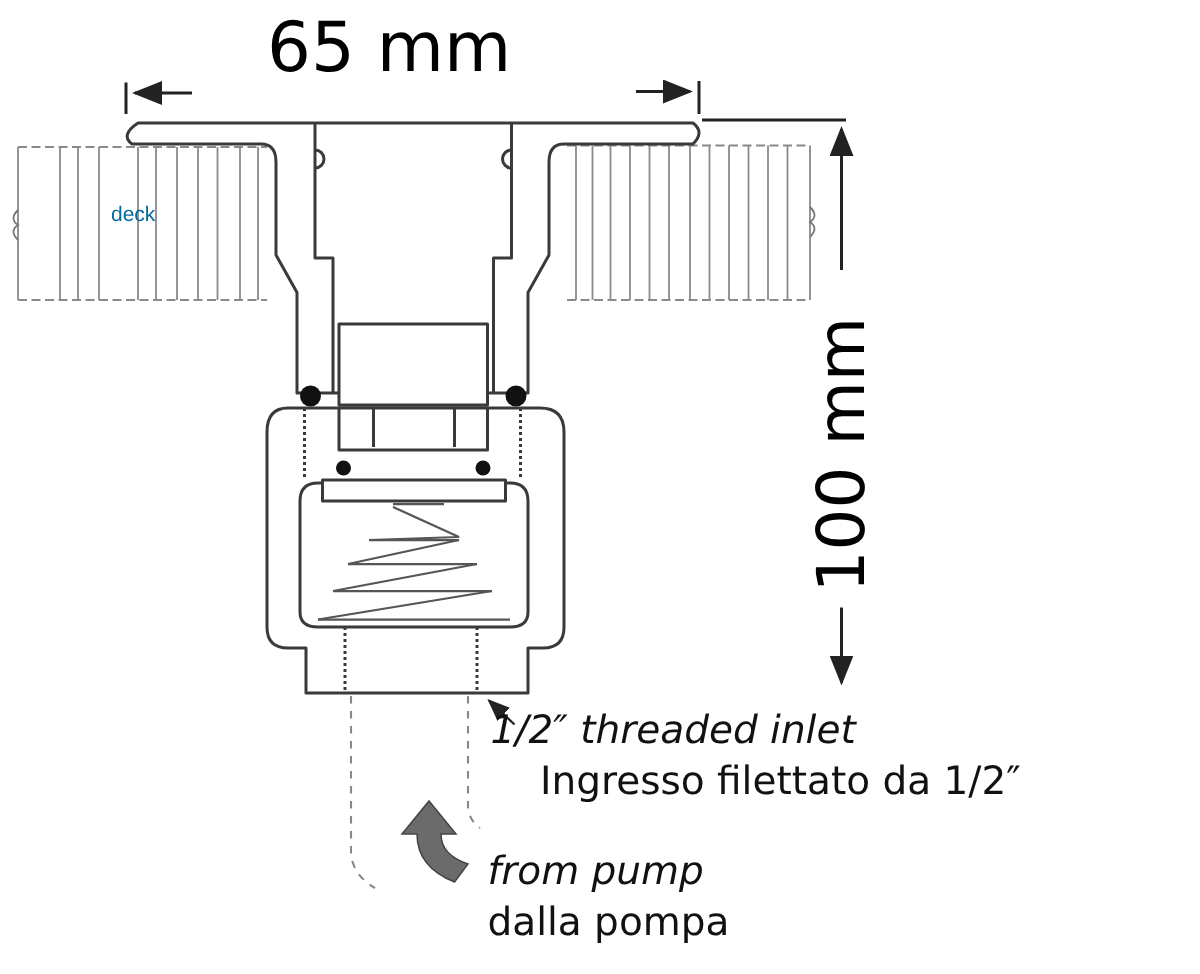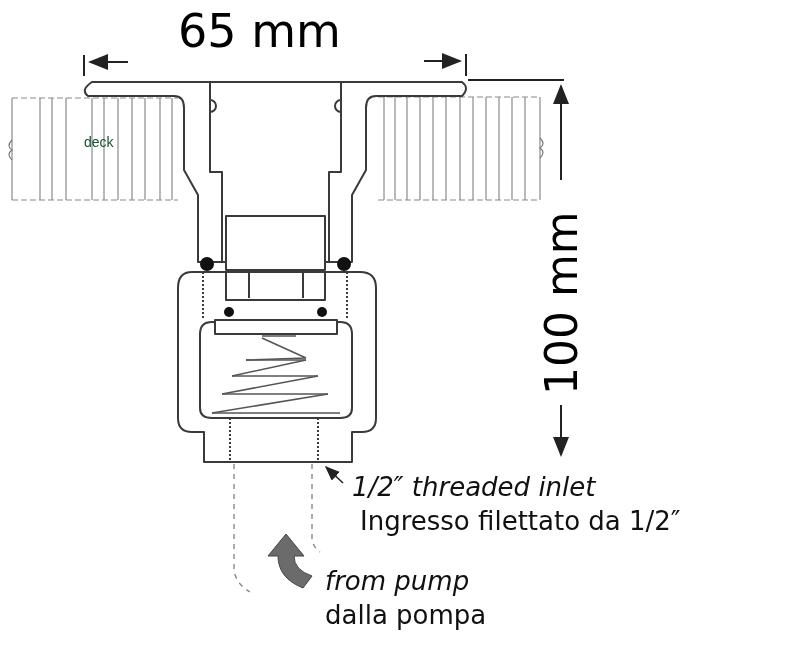--- a/index.html
+++ b/index.html
@@ -3,23 +3,23 @@
 <meta charset="utf-8">
 <style>
   html, body { margin: 0; padding: 0; background: #ffffff; }
   body { width: 800px; height: 649px; position: relative; overflow: hidden;
          font-family: "DejaVu Sans", "Liberation Sans", sans-serif; color: #111; }
   .canvas { position: absolute; left: 0; top: 0; width: 732px; height: 649px; }
   .lbl { position: absolute; white-space: nowrap; line-height: 1; }
   .dim-width { left: 178px; top: 8px; font-size: 46px; color: #000; }
   .dim-height { left: 540px; top: 395px; font-size: 44px; color: #000;
                 transform-origin: 0 0; transform: rotate(-90deg); }
-  .deck-lbl { left: 84px; top: 135px; font-size: 14px; color: #14532d;
+  .deck-lbl { left: 74px; top: 135px; font-size: 14px; color: #0369a1;
               font-family: "Liberation Sans", sans-serif; }
-  .inlet-en { left: 352px; top: 474px; font-size: 26px; font-style: italic; }
+  .inlet-en { left: 327px; top: 474px; font-size: 26px; font-style: italic; }
   .inlet-it { left: 343px; top: 508px; font-size: 26px; margin-left: 17px; }
   .pump-en { left: 325px; top: 568px; font-size: 26px; font-style: italic; }
   .pump-it { left: 325px; top: 602px; font-size: 26px; }
 </style>
 </head>
 <body>
 
 <div class="canvas">
 <svg width="800" height="649" viewBox="0 0 800 649" xmlns="http://www.w3.org/2000/svg">
   <defs>

